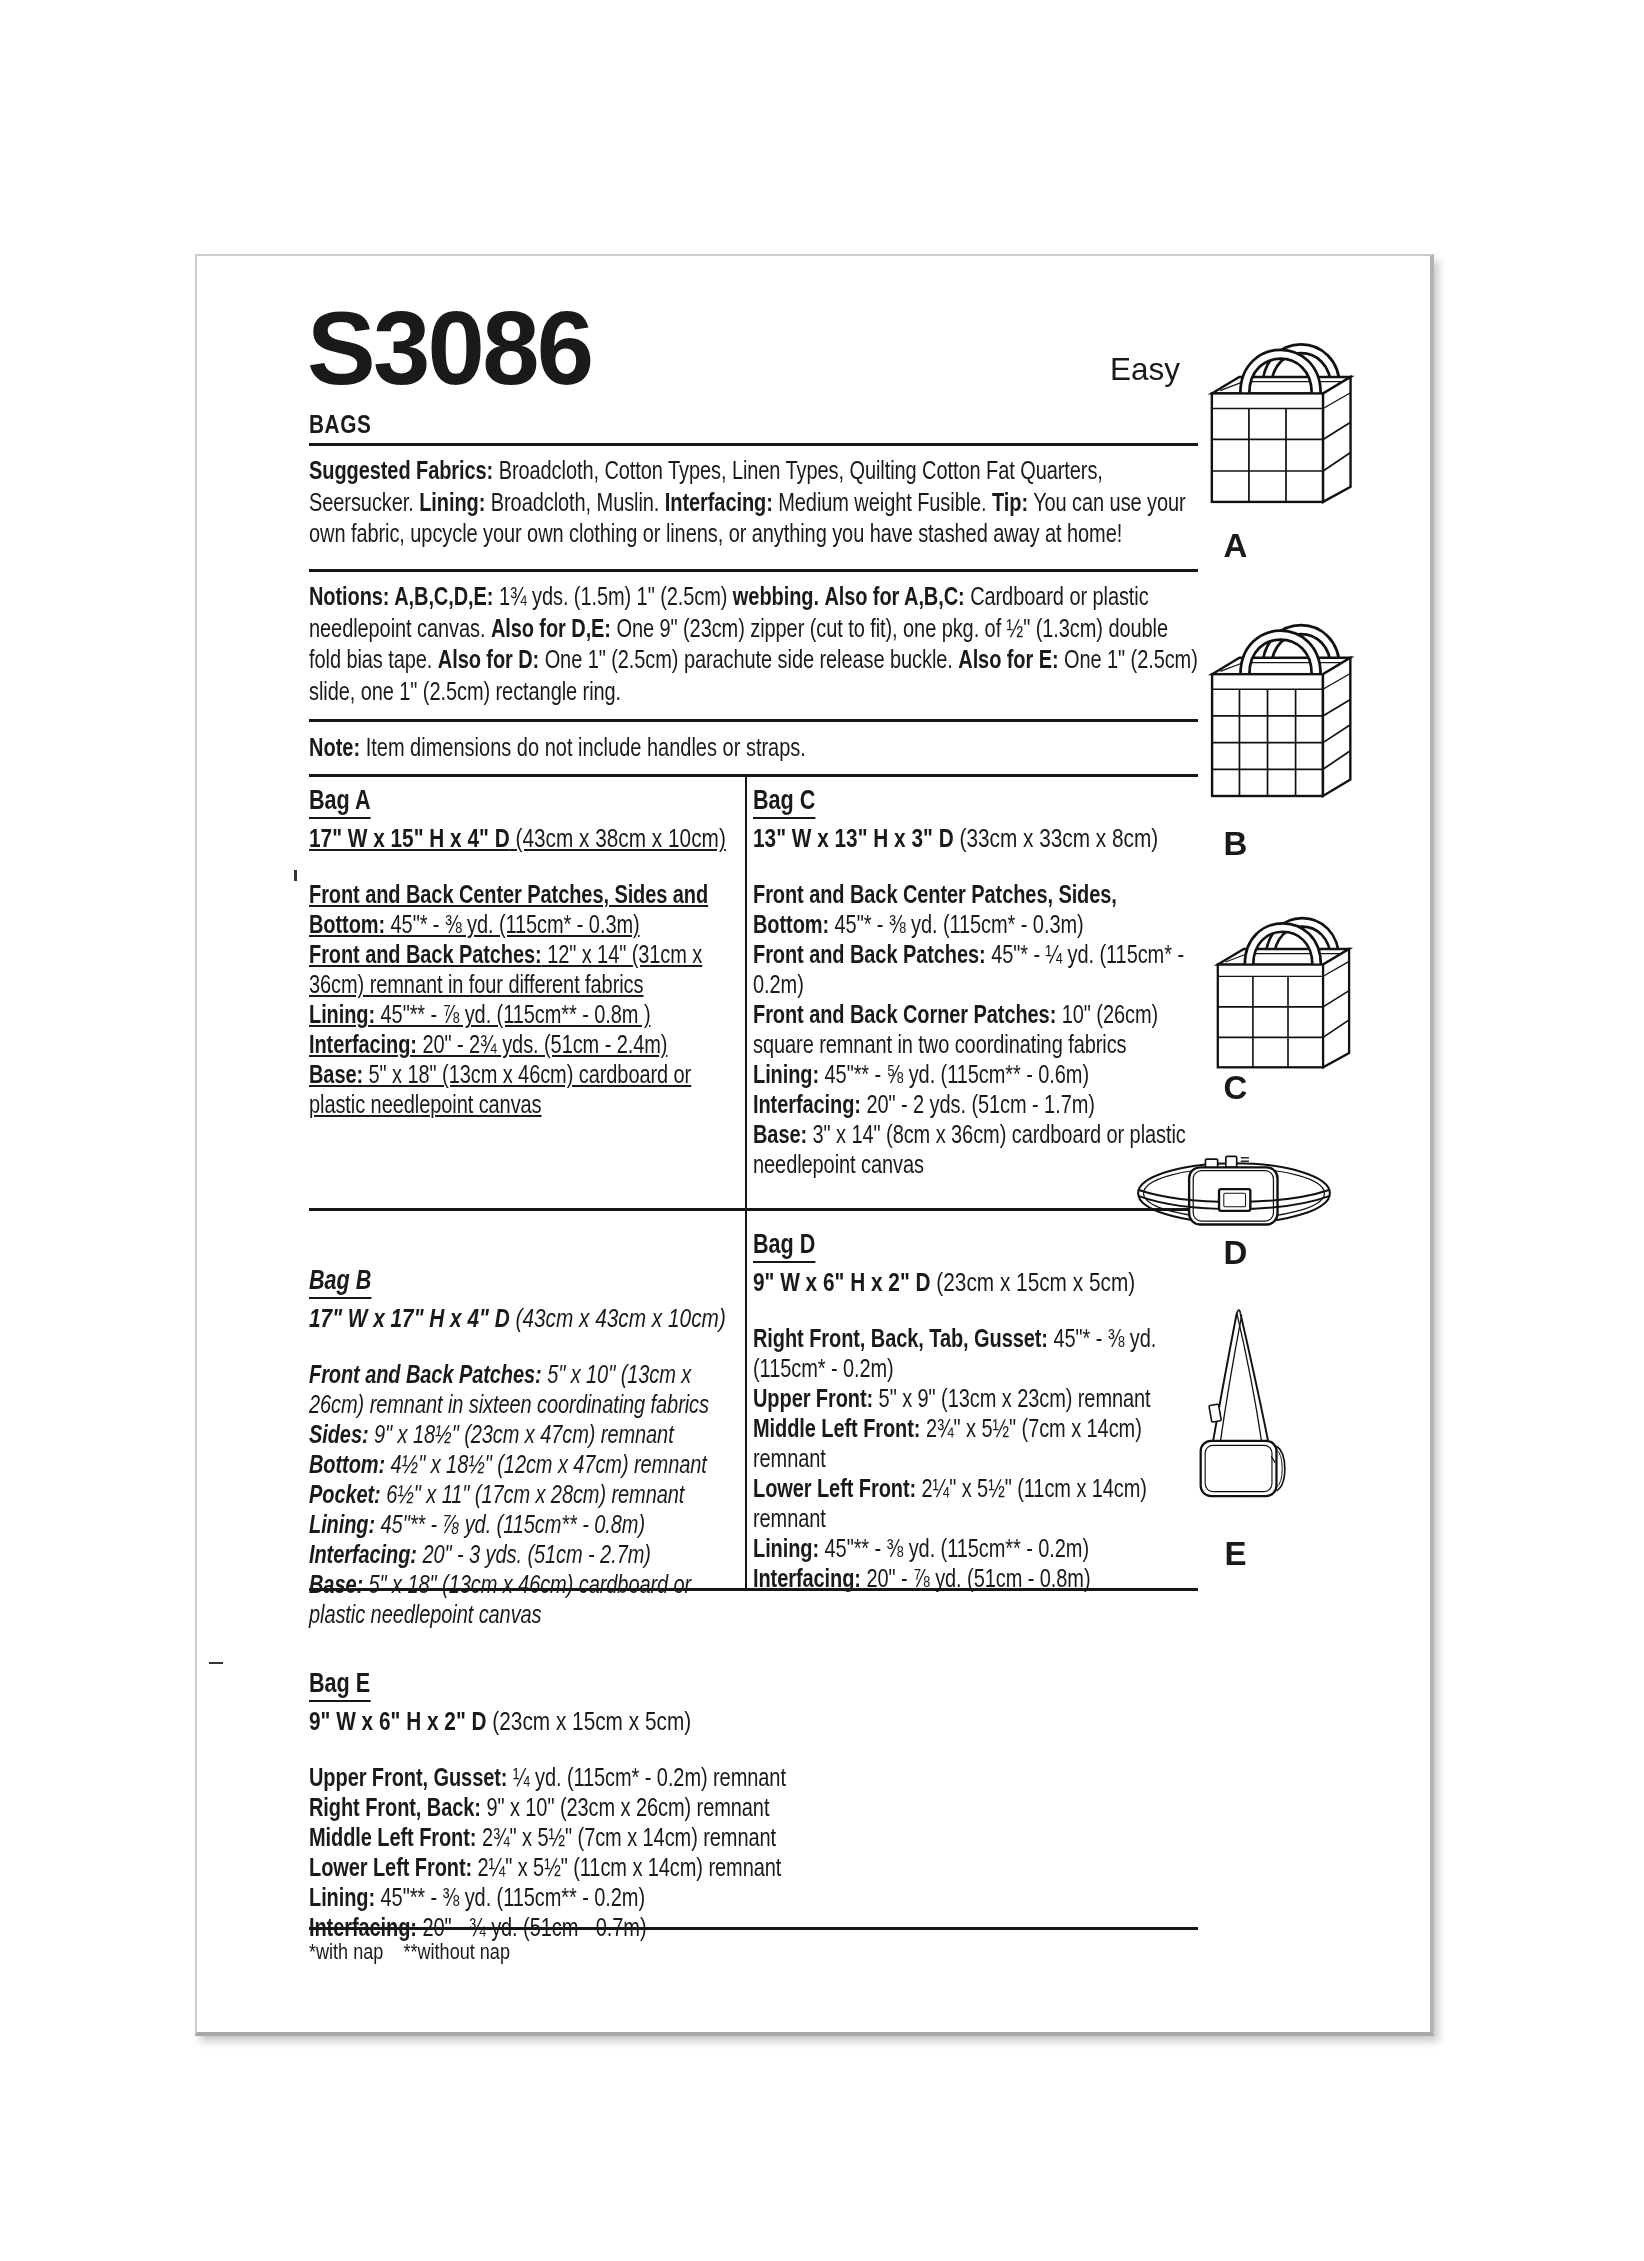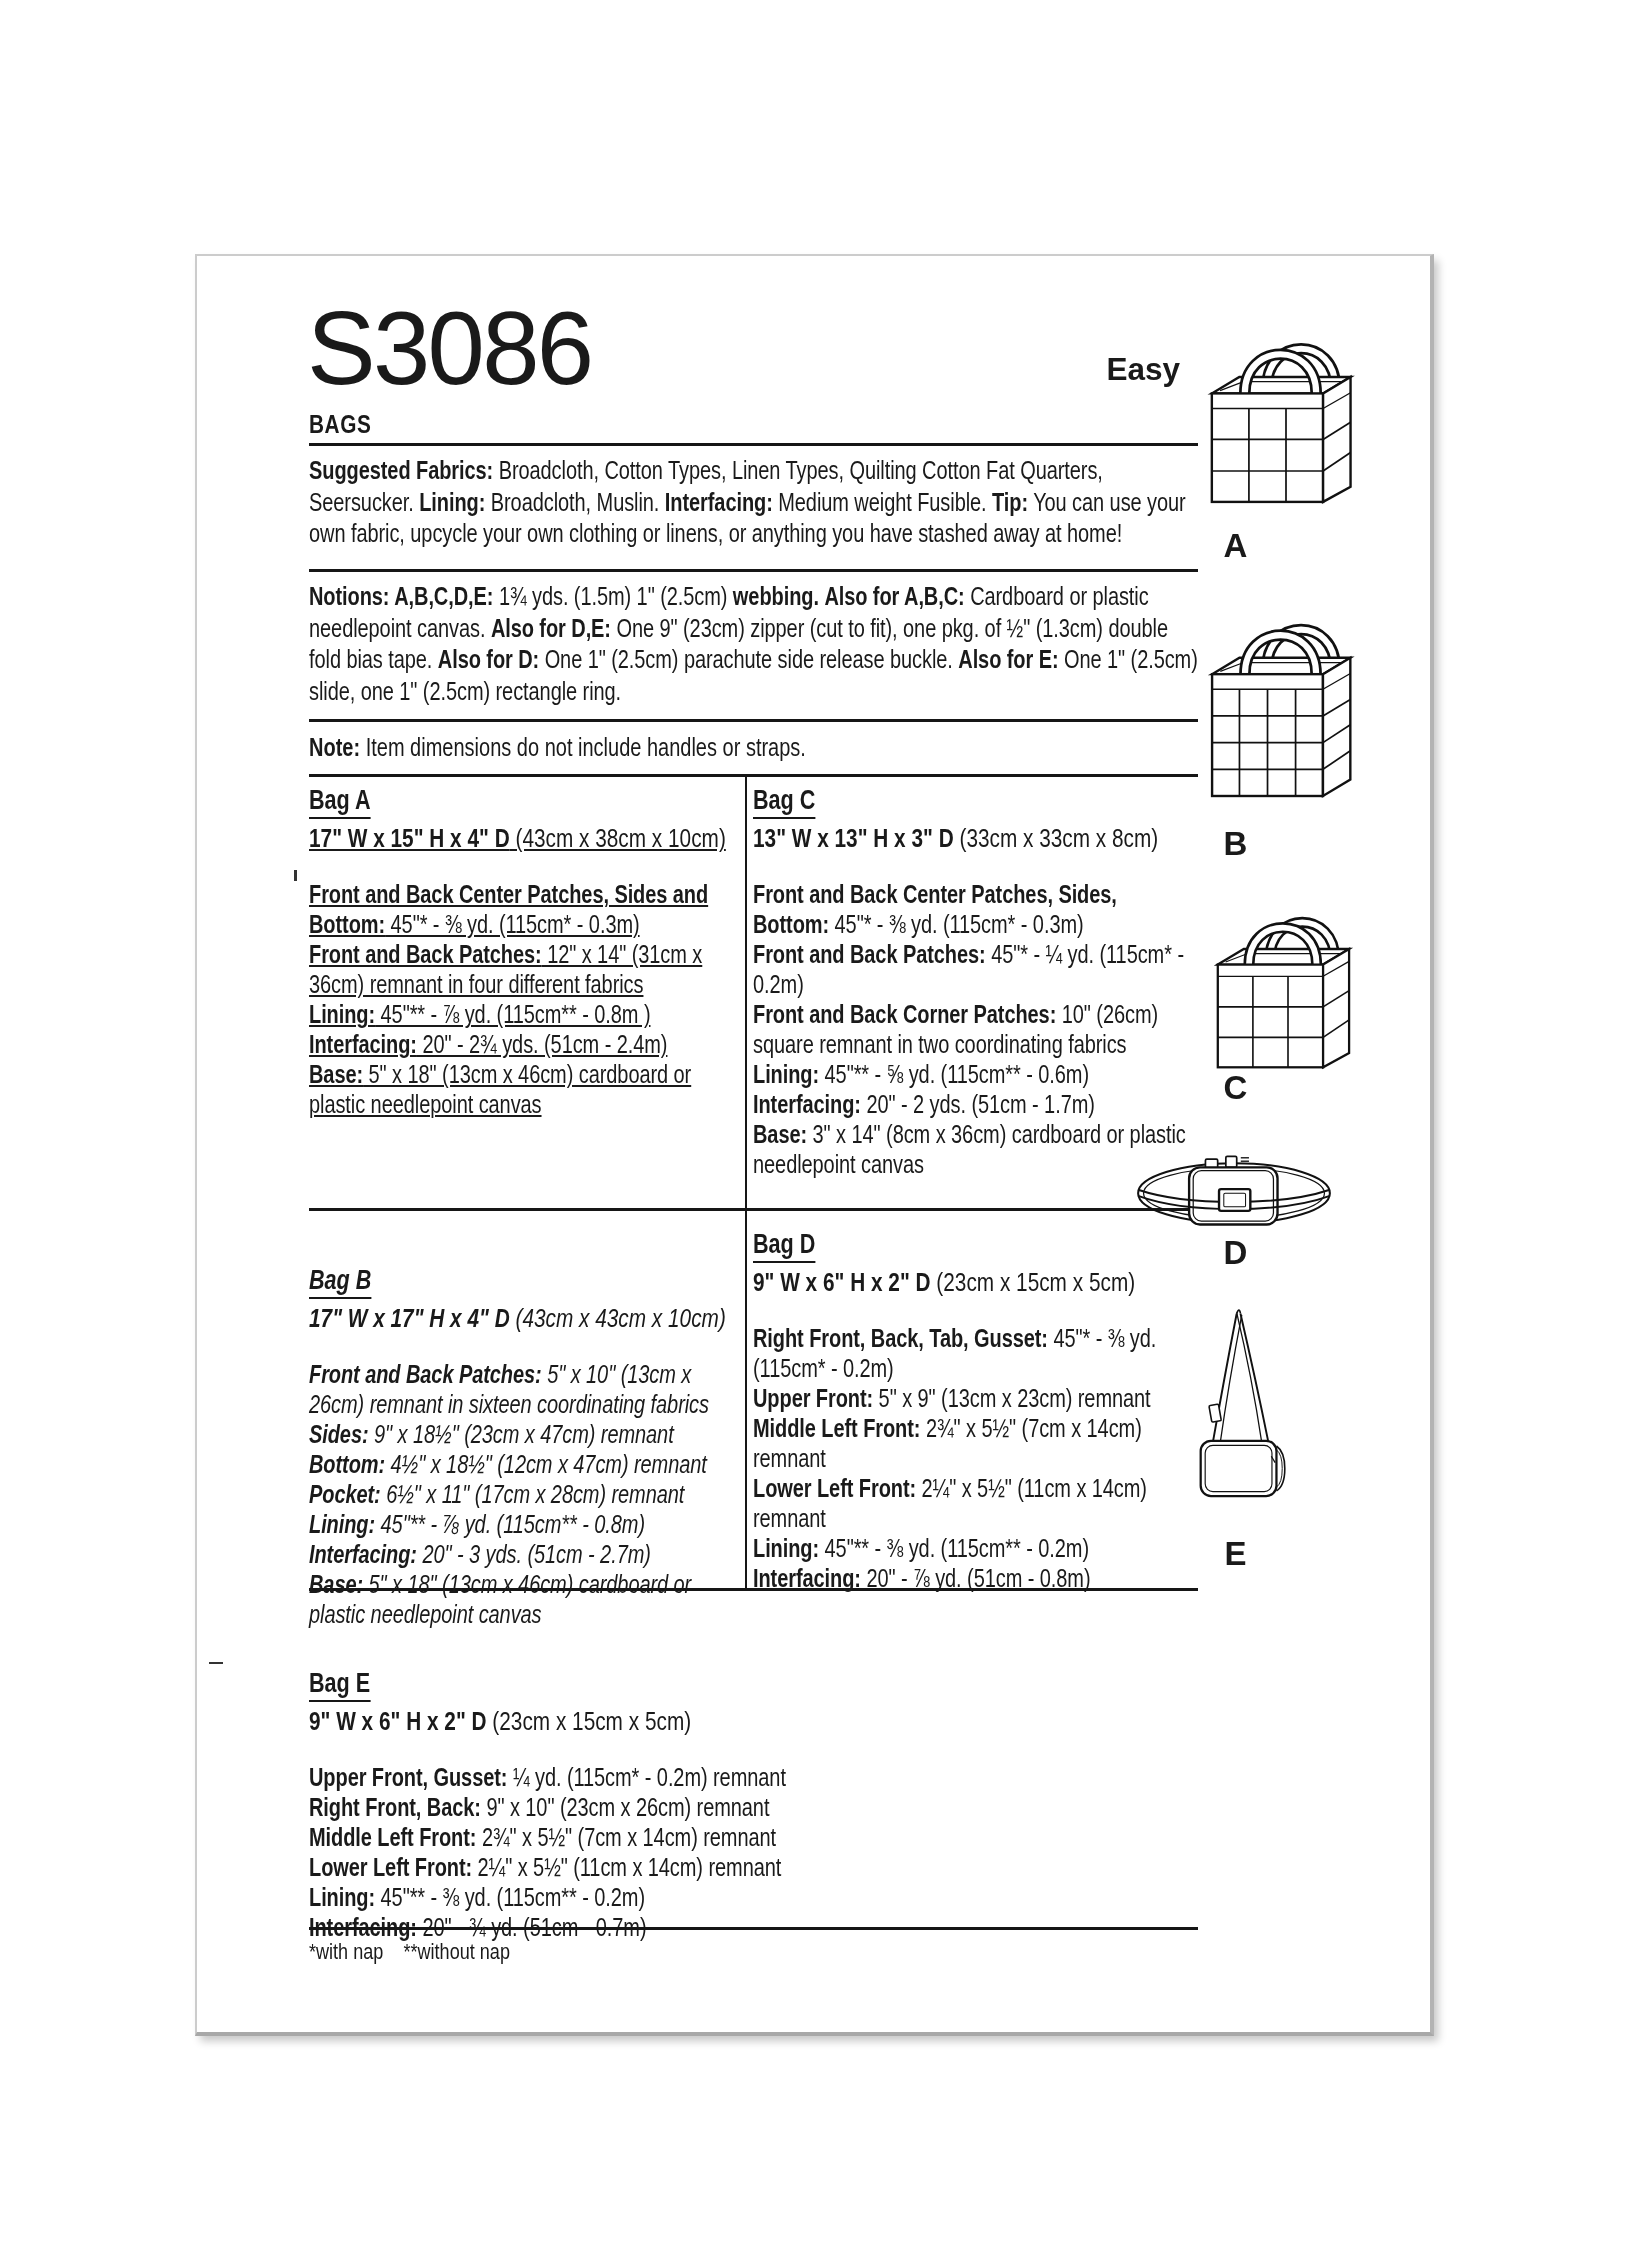--- a/index.html
+++ b/index.html
@@ -13,22 +13,22 @@
     border:2.1px solid #cccccc;
     border-right:4.1px solid #b3b3b3;
     border-bottom:4.8px solid #a8a8a8;
     box-shadow:4.8px 6.2px 8.2px rgba(0,0,0,0.22);
   }
   .abs{position:absolute;}
   .cond{transform:scaleX(0.8);transform-origin:0 0;}
   .b{font-weight:700;}
   .hr{position:absolute;background:#161616;height:3.4px;}
   .vr{position:absolute;background:#161616;width:2.1px;}
-  .pattern-number{font-size:103px;font-weight:400;letter-spacing:-2.7px;line-height:1;}
-  .easy{font-size:31.5px;letter-spacing:0;font-weight:bold;}
+  .pattern-number{font-size:103px;font-weight:700;letter-spacing:-2.7px;line-height:1;}
+  .easy{font-size:31.5px;letter-spacing:0;}
   .category{font-size:26px;font-weight:700;letter-spacing:0.7px;}
   .para{font-size:25px;line-height:31.5px;letter-spacing:-0.1px;}
   .note{font-size:25px;line-height:31.5px;}
   .cell .bag-title{font-size:27px;font-weight:700;display:inline-block;border-bottom:2.7px solid #161616;padding-bottom:2.1px;line-height:30px;}
   .cell .bag-dims{font-size:26px;line-height:32px;margin-top:3.4px;}
   .cell .spec-list{margin-top:25px;}
   .spec-line{font-size:25px;line-height:30px;letter-spacing:-0.1px;}
   .footnote{font-size:22.6px;white-space:pre;}
   .illo-label{font-size:33px;font-weight:700;text-align:center;width:69px;}
   svg{display:block;}

